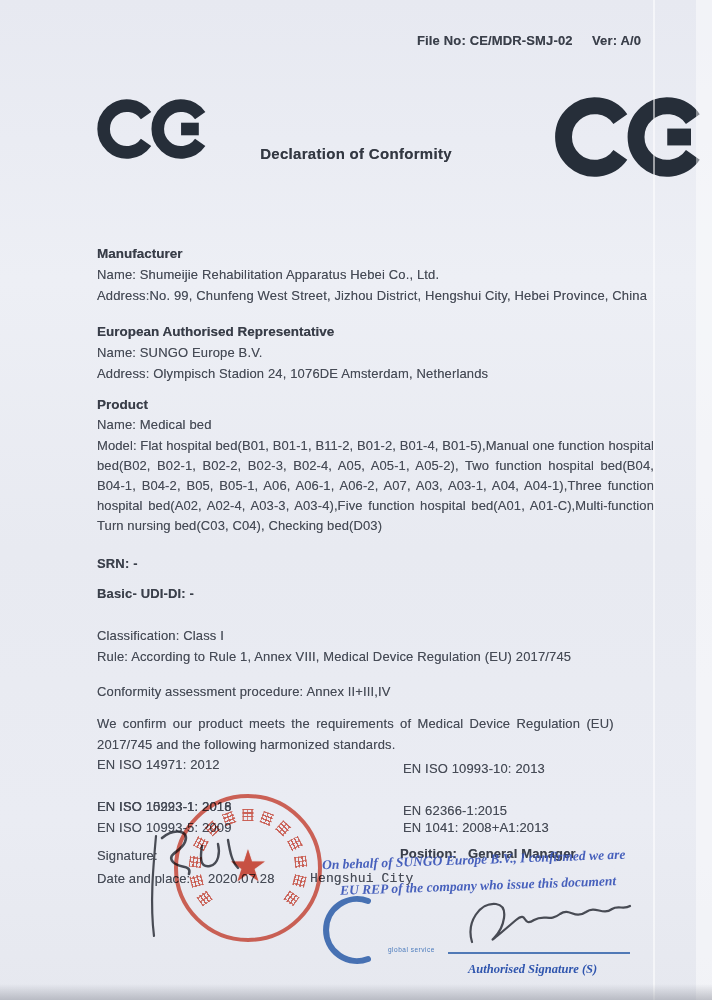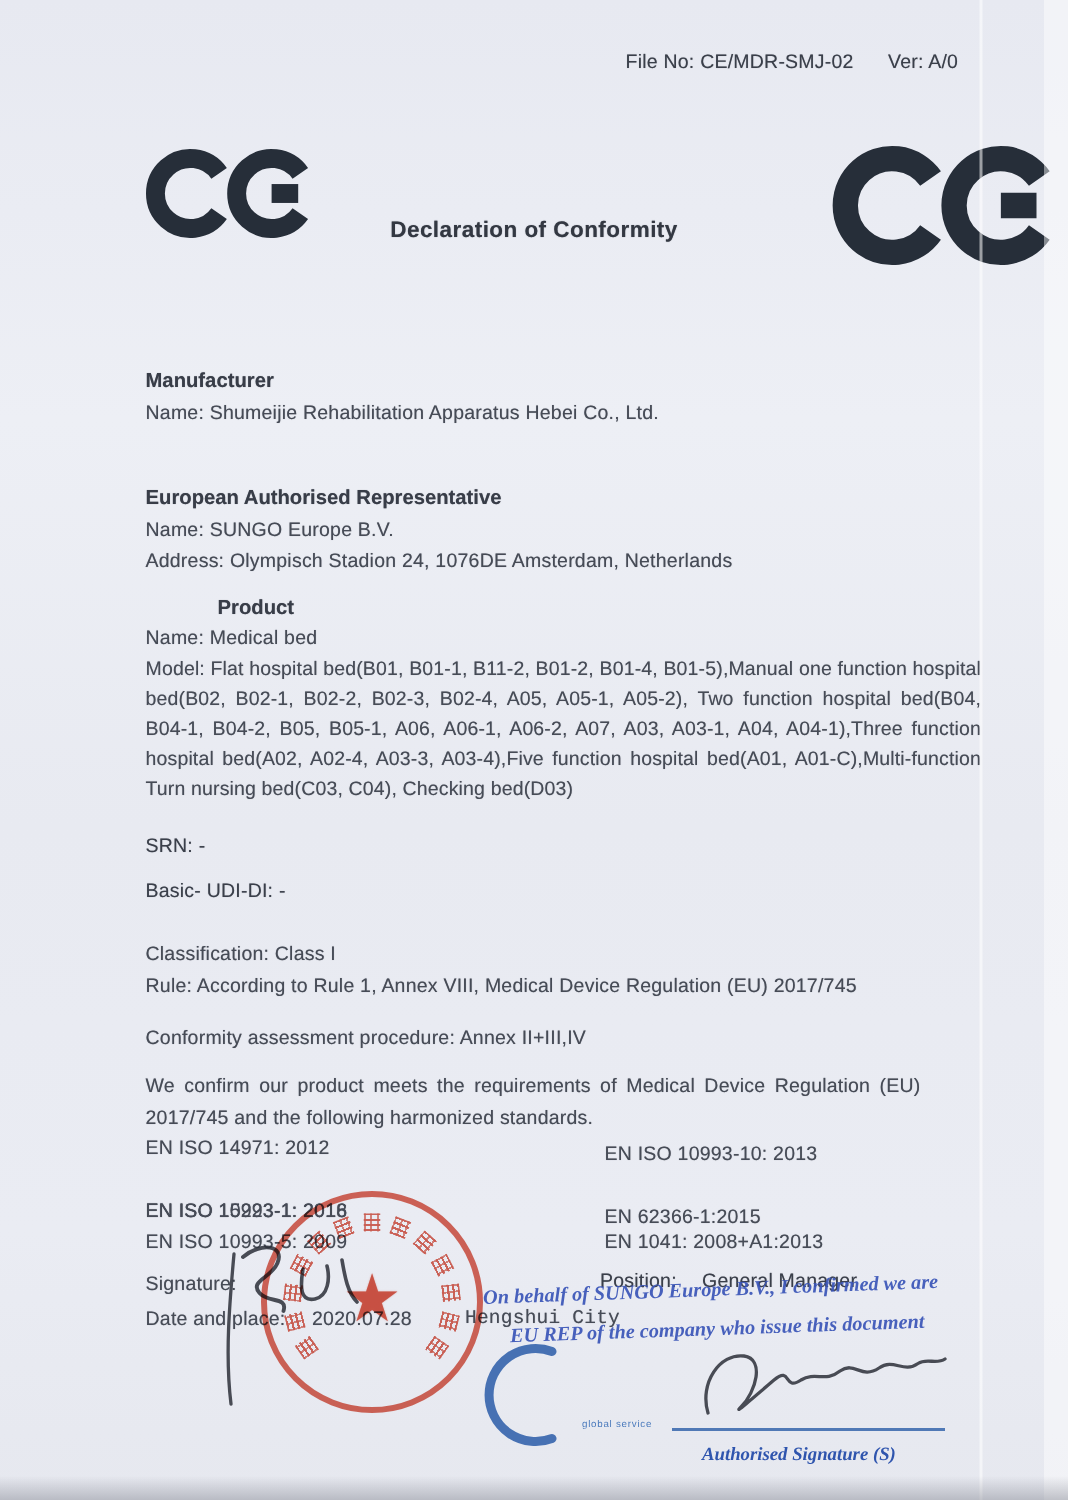--- a/index.html
+++ b/index.html
@@ -4,21 +4,21 @@
 <style>
   html,body{margin:0;padding:0;background:#d8dae0;}
   .page{
     position:relative;width:712px;height:1000px;overflow:hidden;
     background:linear-gradient(180deg,#e7e9f1 0%,#edeff5 28%,#e8eaf1 55%,#eaecf3 82%,#e6e8ef 100%);
     font-family:"Liberation Sans","DejaVu Sans",sans-serif;
     color:#454a55;
   }
   .abs{position:absolute;white-space:nowrap;}
   .txt{font-size:13px;letter-spacing:.15px;color:#464b56;text-shadow:0 0 .5px rgba(70,75,86,.55);}
-  .bold{font-weight:400;color:#3a3f4a;text-align:right;}
+  .bold{font-weight:700;color:#3a3f4a;text-align:right;}
   .hdr{font-size:13.5px;font-weight:700;color:#383d48;text-shadow:0 0 .5px rgba(56,61,72,.6);}
   .title1{font-size:15px;font-weight:700;color:#333842;letter-spacing:.3px;text-shadow:0 0 .6px rgba(51,56,66,.6);}
   .title2{font-size:16.5px;font-weight:700;color:#31363f;letter-spacing:.2px;text-shadow:0 0 .6px rgba(49,54,63,.6);}
   .para{white-space:normal;width:557px;text-align:justify;line-height:20px;font-size:13px;color:#464b56;letter-spacing:.1px;text-shadow:0 0 .5px rgba(70,75,86,.5);}
   .blue-note{font-family:"Liberation Serif","DejaVu Serif",serif;font-style:italic;font-weight:700;font-size:13.5px;color:#3a55b8;opacity:.92;}
   .auth-label{font-family:"Liberation Serif","DejaVu Serif",serif;font-style:italic;font-weight:700;font-size:12.5px;color:#2f55ae;}
   .sungo-word{font-size:27px;font-weight:700;color:#2a63ad;letter-spacing:1px;}
   .sungo-word .cap{font-size:34px;}
   .sungo-sub{font-size:6.5px;color:#4a7abc;letter-spacing:.5px;}
   .scan-line{position:absolute;top:0;left:653px;width:2px;height:1000px;background:rgba(255,255,255,.55);}
@@ -56,26 +56,27 @@
   <svg style="left:556px;top:92px;" width="150" height="90" viewBox="0 0 240 140">
     <path class="ce-stroke" stroke-width="27" d="M 103 41.3 A 50 50 0 1 0 103 98.7"></path>
     <path class="ce-stroke" stroke-width="27" d="M 219 41.3 A 50 50 0 1 0 219 98.7"></path>
     <path class="ce-stroke" stroke-width="27" d="M 178 70 H 216"></path>
   </svg>
 
   <div class="abs title1" style="left:0;top:145px;width:712px;text-align:center;">Declaration of Conformity</div>
 
   <div class="abs hdr" style="left:97px;top:246px;">Manufacturer</div>
   <div class="abs txt" style="left:97px;top:267px;">Name: Shumeijie Rehabilitation Apparatus Hebei Co., Ltd.</div>
+  <div class="abs txt" style="left:97px;top:288px;">Address:No. 99, Chunfeng West Street, Jizhou District, Hengshui City, Hebei Province, China</div>
 
   <div class="abs hdr" style="left:97px;top:324px;">European Authorised Representative</div>
   <div class="abs txt" style="left:97px;top:345px;">Name: SUNGO Europe B.V.</div>
   <div class="abs txt" style="left:97px;top:366px;">Address:  Olympisch Stadion 24, 1076DE Amsterdam, Netherlands</div>
 
-  <div class="abs hdr" style="left:97px;top:397px;margin-left:48px;">Product</div>
+  <div class="abs hdr" style="left:97px;top:397px;">Product</div>
   <div class="abs txt" style="left:97px;top:417px;">Name: Medical bed</div>
   <div class="abs para" style="left:97px;top:436px;">Model: Flat hospital bed(B01, B01-1, B11-2, B01-2, B01-4, B01-5),Manual one function hospital bed(B02, B02-1, B02-2, B02-3, B02-4, A05, A05-1, A05-2), Two function hospital bed(B04, B04-1, B04-2, B05, B05-1, A06, A06-1, A06-2, A07, A03, A03-1, A04, A04-1),Three function hospital bed(A02, A02-4, A03-3, A03-4),Five function hospital bed(A01, A01-C),Multi-function Turn nursing bed(C03, C04), Checking bed(D03)</div>
   <div class="abs txt bold" style="left:97px;top:556px;">SRN: -</div>
   <div class="abs txt bold" style="left:97px;top:586px;">Basic- UDI-DI: -</div>
 
   <div class="abs txt" style="left:97px;top:628px;">Classification: Class I</div>
   <div class="abs txt" style="left:97px;top:649px;">Rule: According to Rule 1, Annex VIII, Medical Device Regulation (EU)  2017/745</div>
   <div class="abs txt" style="left:97px;top:684px;">Conformity assessment procedure: Annex II+III,IV</div>
 
   <div class="abs txt" style="left:97px;top:716px;word-spacing:2.5px;">We confirm our product meets the requirements of Medical Device Regulation (EU)</div>

